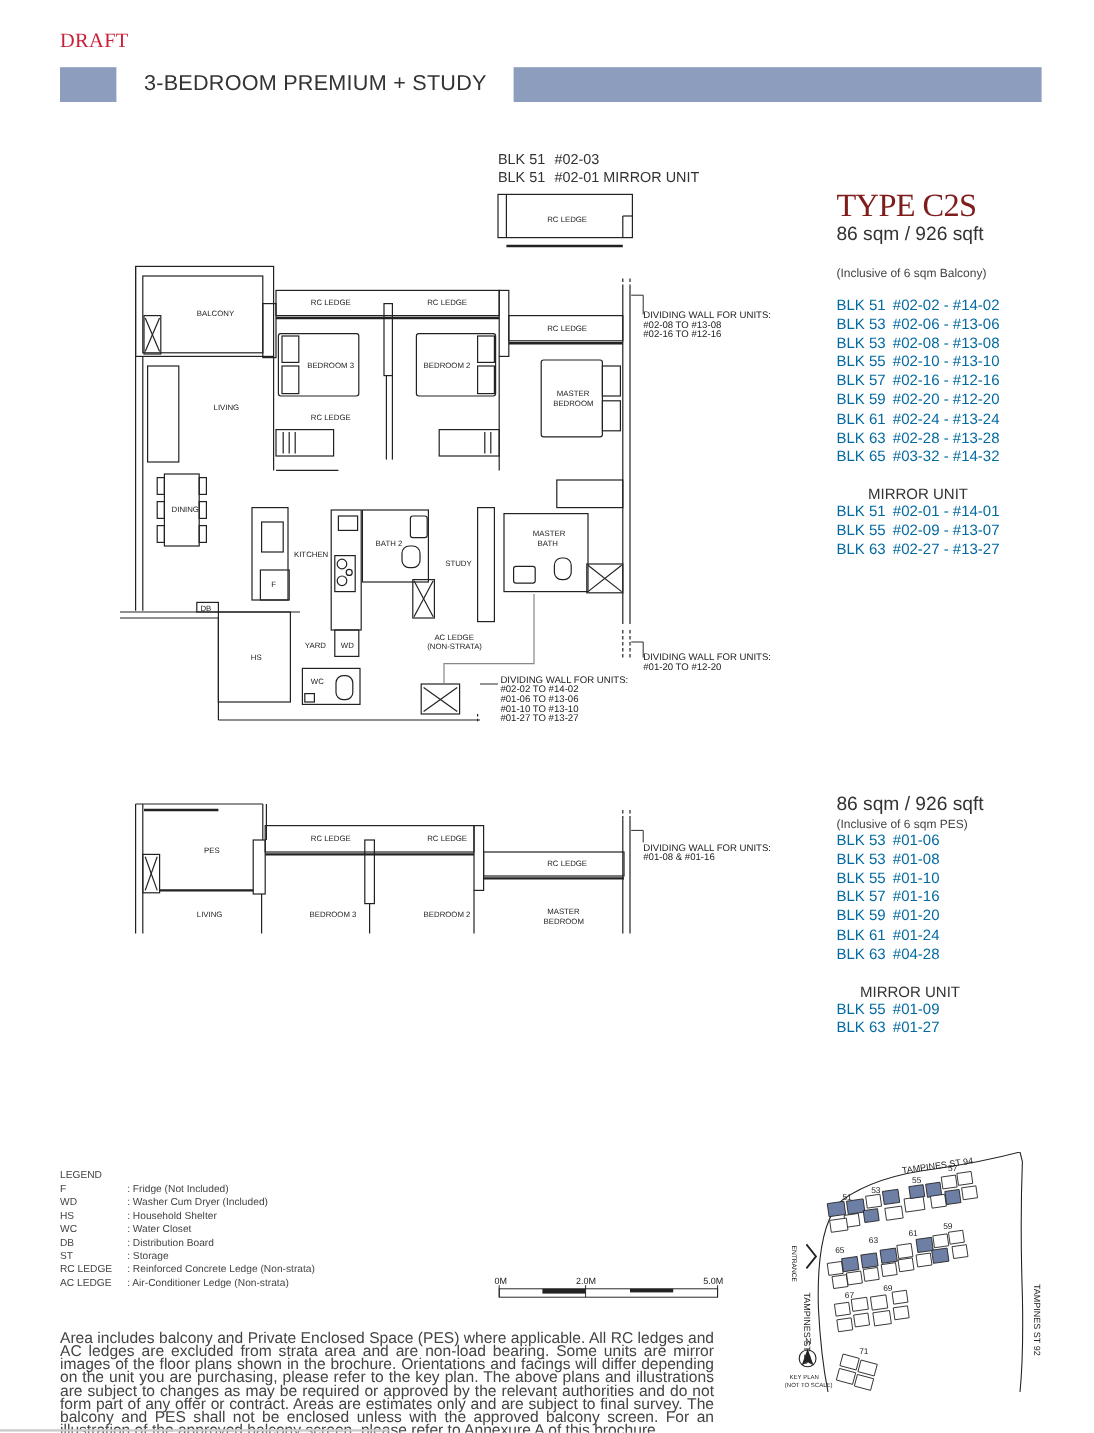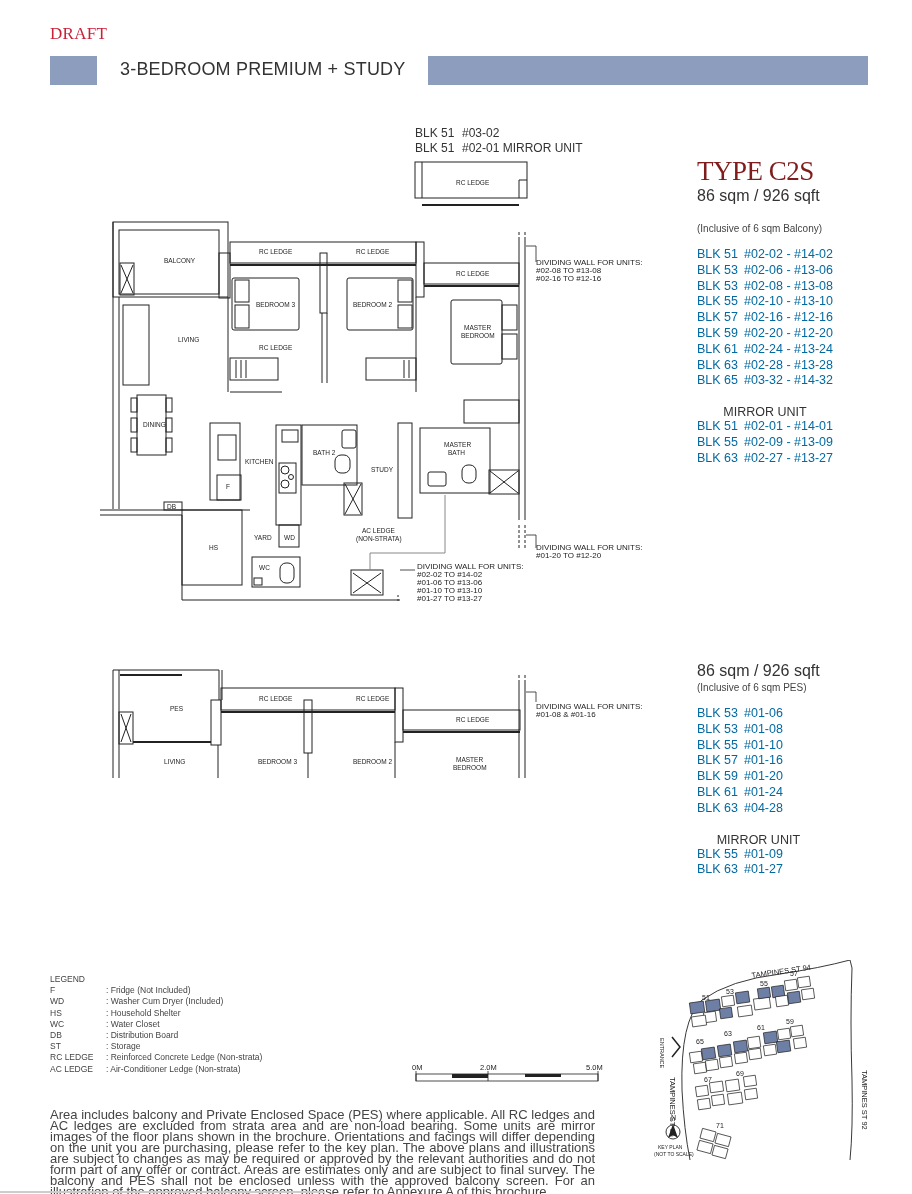--- a/index.html
+++ b/index.html
@@ -34,21 +34,21 @@
 </style>
 </head>
 <body>
 
 <div class="abs draft">DRAFT</div>
 <div class="abs bar-left"></div>
 <div class="abs bar-title">3-BEDROOM PREMIUM + STUDY</div>
 <div class="abs bar-right"></div>
 
 <div class="abs header-blk" style="left:415px; top:126px;">
-  <div><span class="blk">BLK 51</span><span>#03-02</span></div>
+  <div><span class="blk">BLK 51</span><span>#02-03</span></div>
   <div><span class="blk">BLK 51</span><span>#02-01 MIRROR UNIT</span></div>
 </div>
 
 <div class="abs" style="left:697px; top:156px;">
   <div class="type-title">TYPE C2S</div>
   <div class="type-area" style="margin-top:0px;">86 sqm / 926 sqft</div>
   <div class="type-note" style="margin-top:18px;">(Inclusive of 6 sqm Balcony)</div>
   <div style="margin-top:13px;">
     <div class="unit-row"><span class="blk">BLK 51</span><span>#02-02 - #14-02</span></div>
     <div class="unit-row"><span class="blk">BLK 53</span><span>#02-06 - #13-06</span></div>
@@ -56,29 +56,29 @@
     <div class="unit-row"><span class="blk">BLK 55</span><span>#02-10 - #13-10</span></div>
     <div class="unit-row"><span class="blk">BLK 57</span><span>#02-16 - #12-16</span></div>
     <div class="unit-row"><span class="blk">BLK 59</span><span>#02-20 - #12-20</span></div>
     <div class="unit-row"><span class="blk">BLK 61</span><span>#02-24 - #13-24</span></div>
     <div class="unit-row"><span class="blk">BLK 63</span><span>#02-28 - #13-28</span></div>
     <div class="unit-row"><span class="blk">BLK 65</span><span>#03-32 - #14-32</span></div>
   </div>
   <div class="mirror-head" style="margin-top:16px;">MIRROR UNIT</div>
   <div>
     <div class="unit-row"><span class="blk">BLK 51</span><span>#02-01 - #14-01</span></div>
-    <div class="unit-row"><span class="blk">BLK 55</span><span>#02-09 - #13-09</span></div>
+    <div class="unit-row"><span class="blk">BLK 55</span><span>#02-09 - #13-07</span></div>
     <div class="unit-row"><span class="blk">BLK 63</span><span>#02-27 - #13-27</span></div>
   </div>
 </div>
 
 <div class="abs" style="left:697px; top:662px;">
   <div class="type-area">86 sqm / 926 sqft</div>
   <div class="type-note" style="margin-top:2px;">(Inclusive of 6 sqm PES)</div>
-  <div style="margin-top:13px;">
+  <div style="">
     <div class="unit-row"><span class="blk">BLK 53</span><span>#01-06</span></div>
     <div class="unit-row"><span class="blk">BLK 53</span><span>#01-08</span></div>
     <div class="unit-row"><span class="blk">BLK 55</span><span>#01-10</span></div>
     <div class="unit-row"><span class="blk">BLK 57</span><span>#01-16</span></div>
     <div class="unit-row"><span class="blk">BLK 59</span><span>#01-20</span></div>
     <div class="unit-row"><span class="blk">BLK 61</span><span>#01-24</span></div>
     <div class="unit-row"><span class="blk">BLK 63</span><span>#04-28</span></div>
   </div>
   <div class="mirror-head" style="margin-top:16px;">MIRROR UNIT</div>
   <div>

